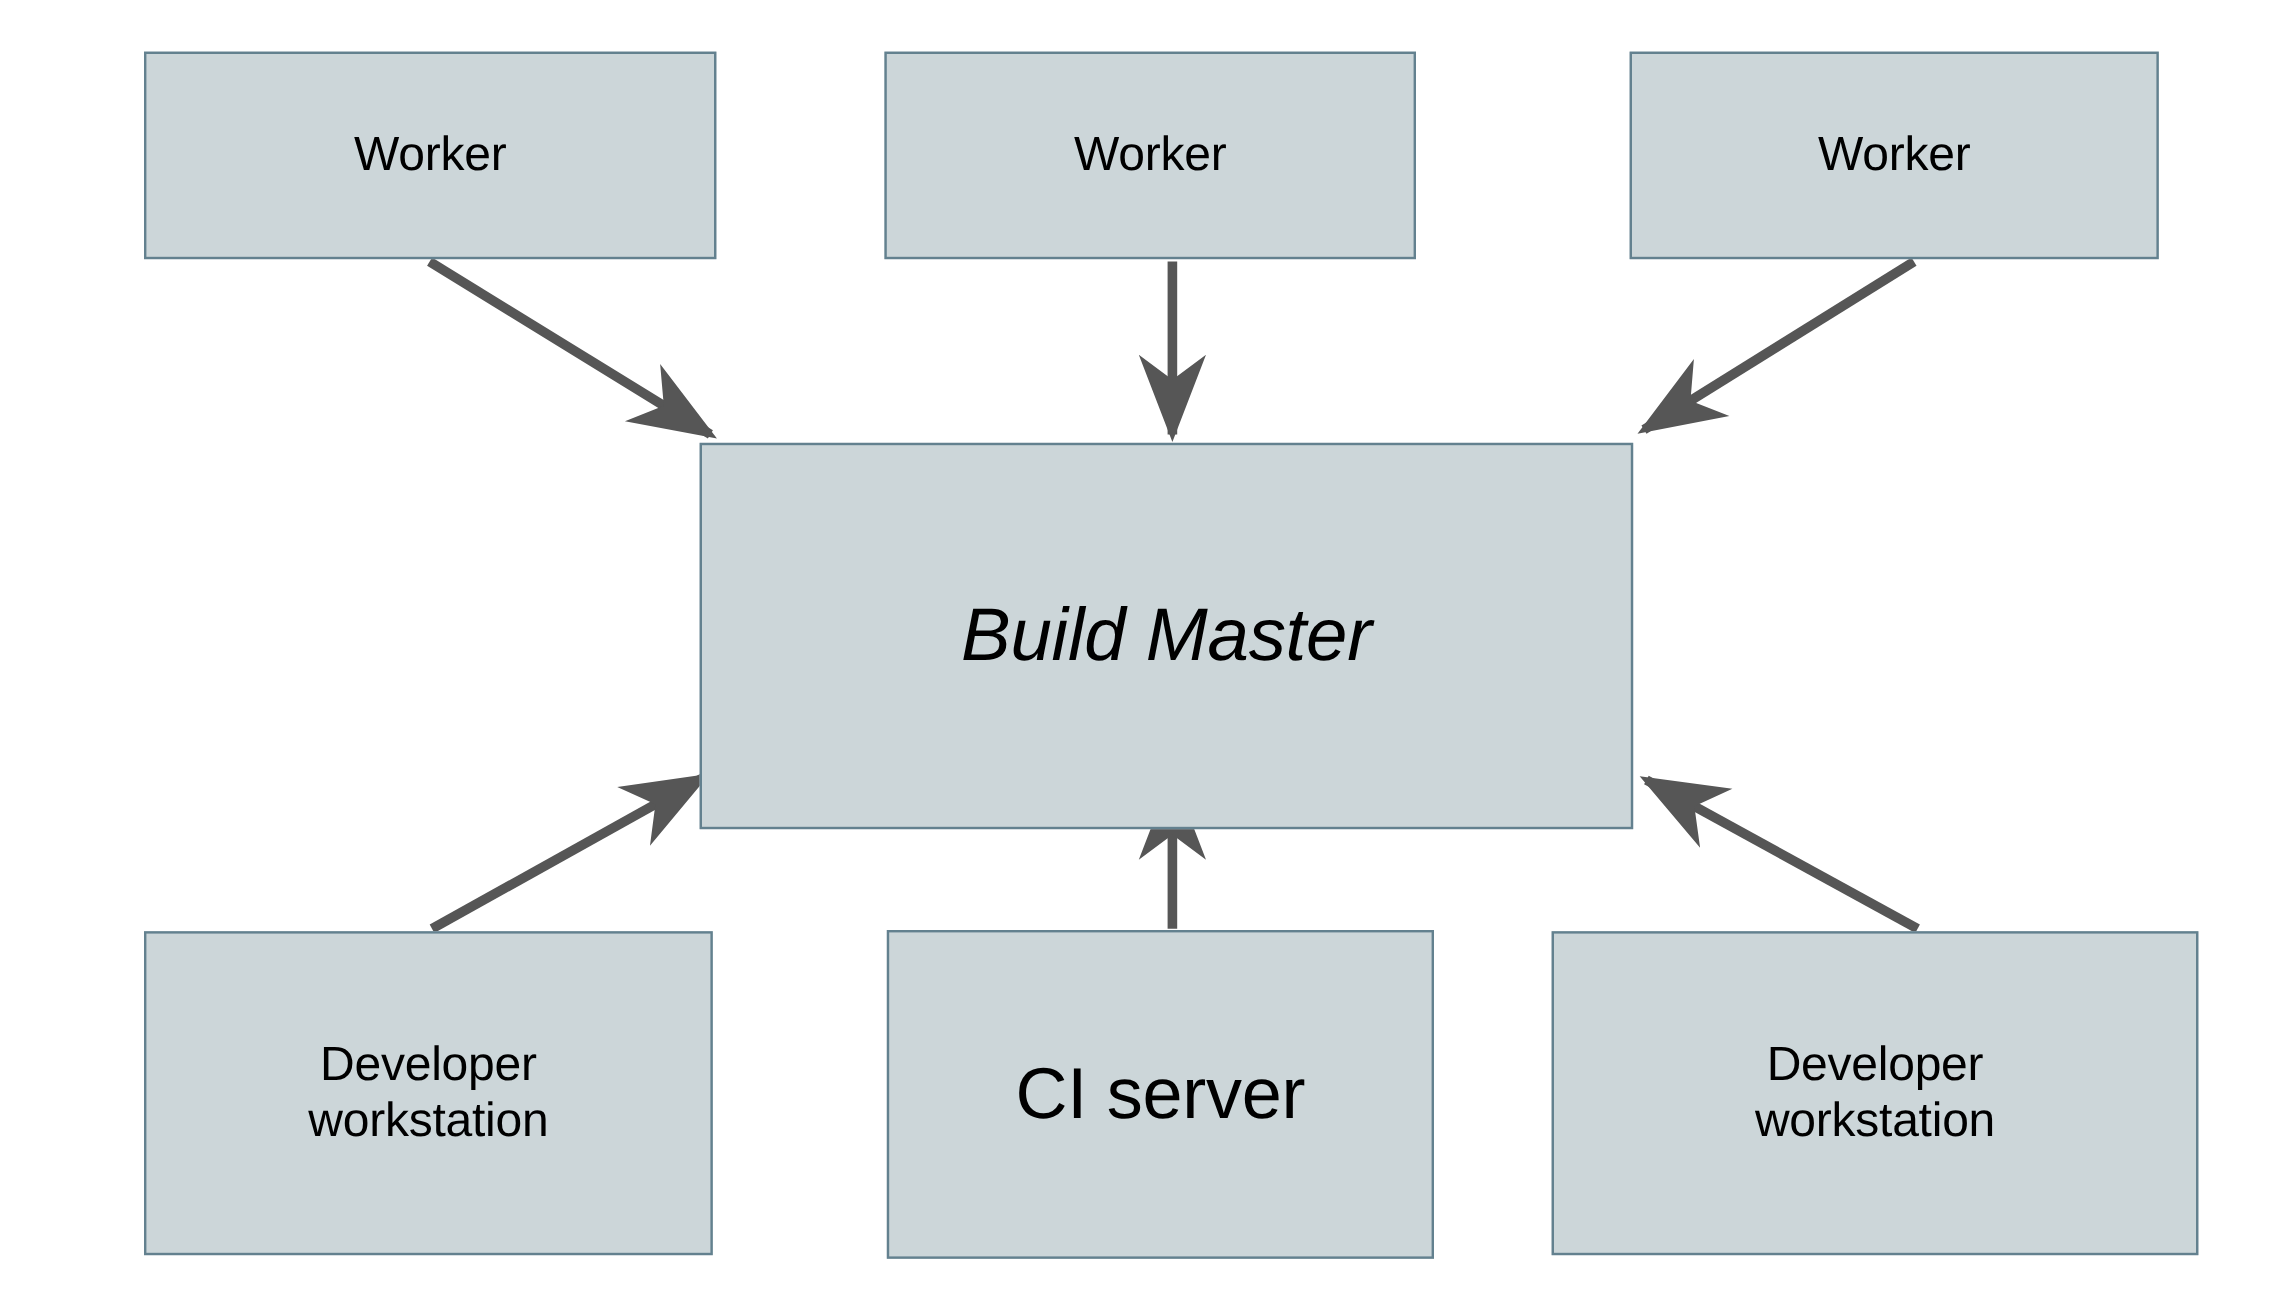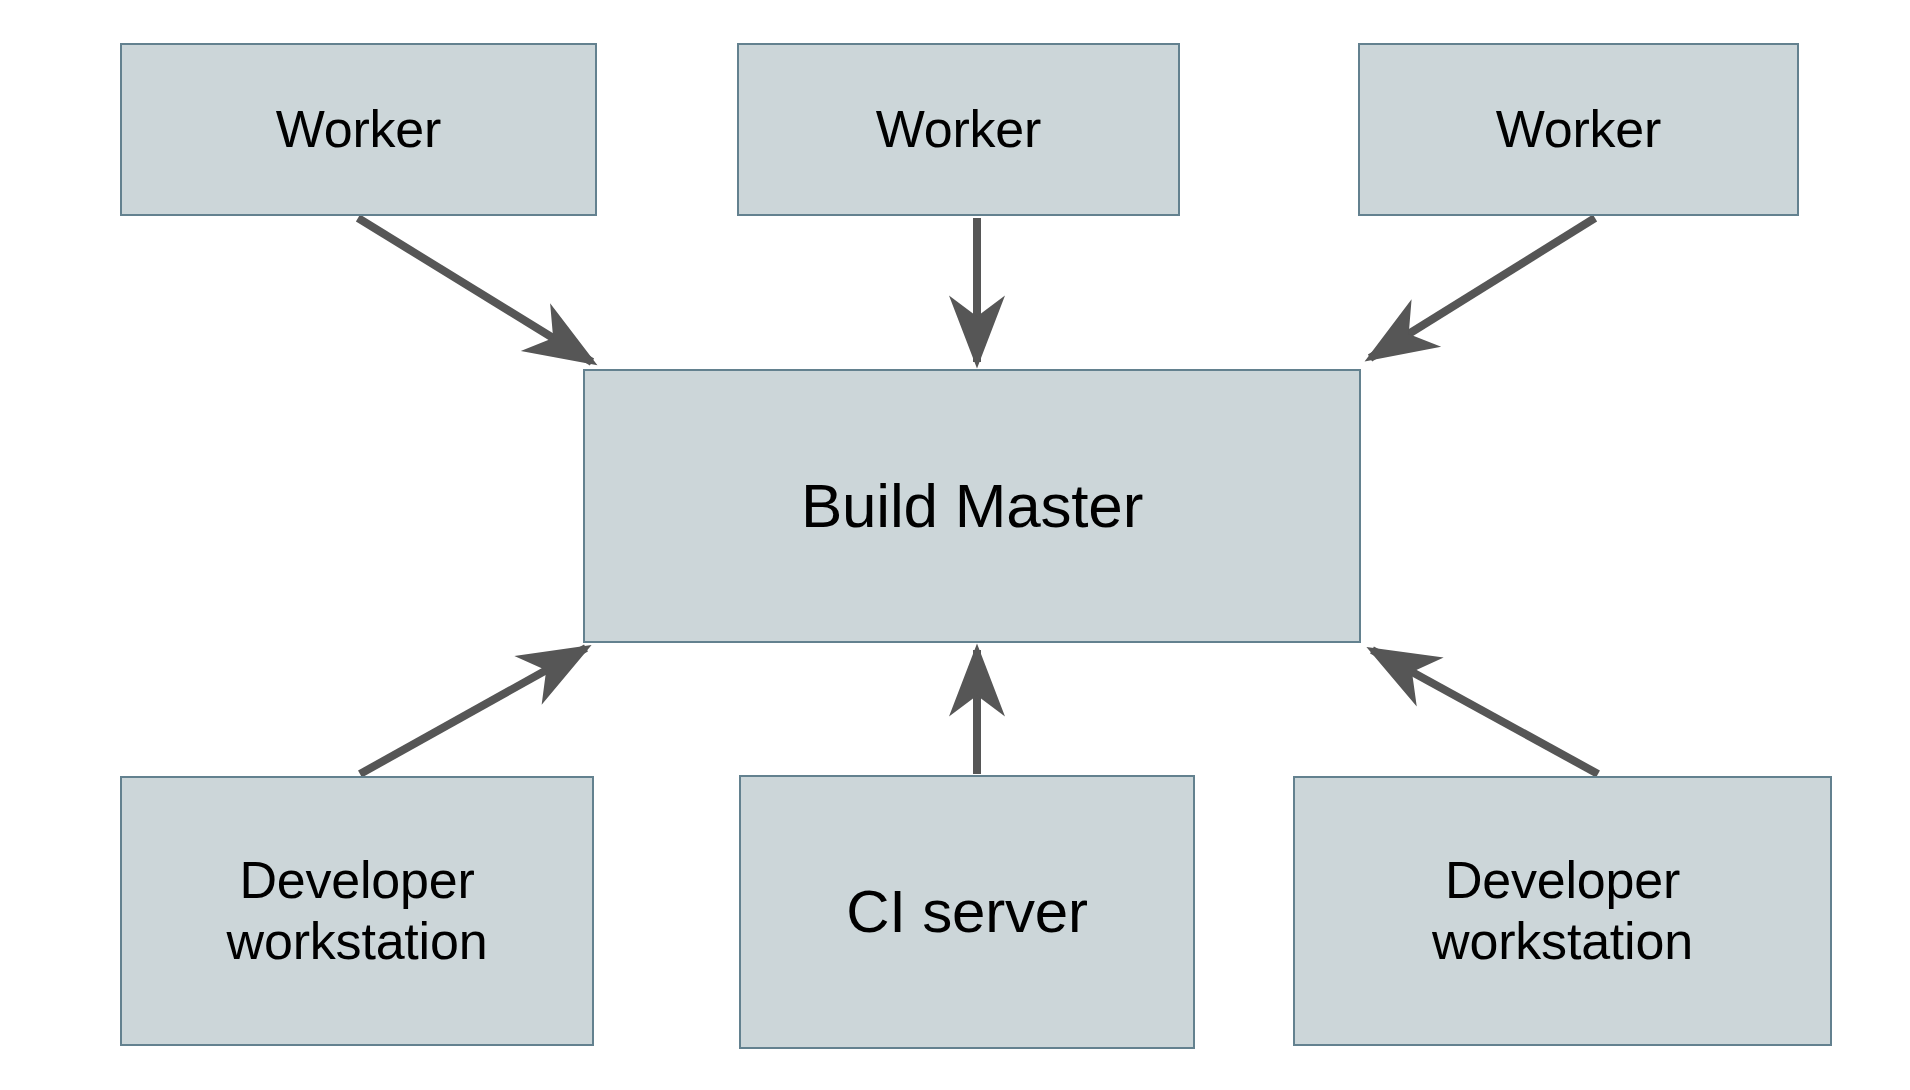--- a/index.html
+++ b/index.html
@@ -42,26 +42,26 @@
   .node-label {
     display: block;
     padding: 0 8px;
     white-space: pre-line;
     font-weight: 400;
     letter-spacing: -0.2px;
   }
   .n-worker-1 { left: 120px; top: 43px;  width: 477px; height: 173px; }
   .n-worker-2 { left: 737px; top: 43px;  width: 443px; height: 173px; }
   .n-worker-3 { left: 1358px;top: 43px;  width: 441px; height: 173px; }
-  .n-master   { left: 583px; top: 369px; width: 778px; height: 274px; }
+  .n-master   { left: 583px; top: 369px; width: 778px; height: 322px; font-style: italic; }
   .n-devws-1  { left: 120px; top: 776px; width: 474px; height: 270px; }
   .n-ci       { left: 739px; top: 775px; width: 456px; height: 274px; }
   .n-devws-2  { left: 1293px;top: 776px; width: 539px; height: 270px; }
 
-  .fs-60 { font-size: 52px; }
+  .fs-60 { font-size: 40px; }
   .fs-58 { font-size: 60px; }
   .fs-62 { font-size: 62px; }
 </style>
 </head>
 <body>
 
 <div id="canvas">
 
   <svg id="edges" viewBox="0 0 1910 1090" width="1910" height="1090" xmlns="http://www.w3.org/2000/svg">
     <defs>

